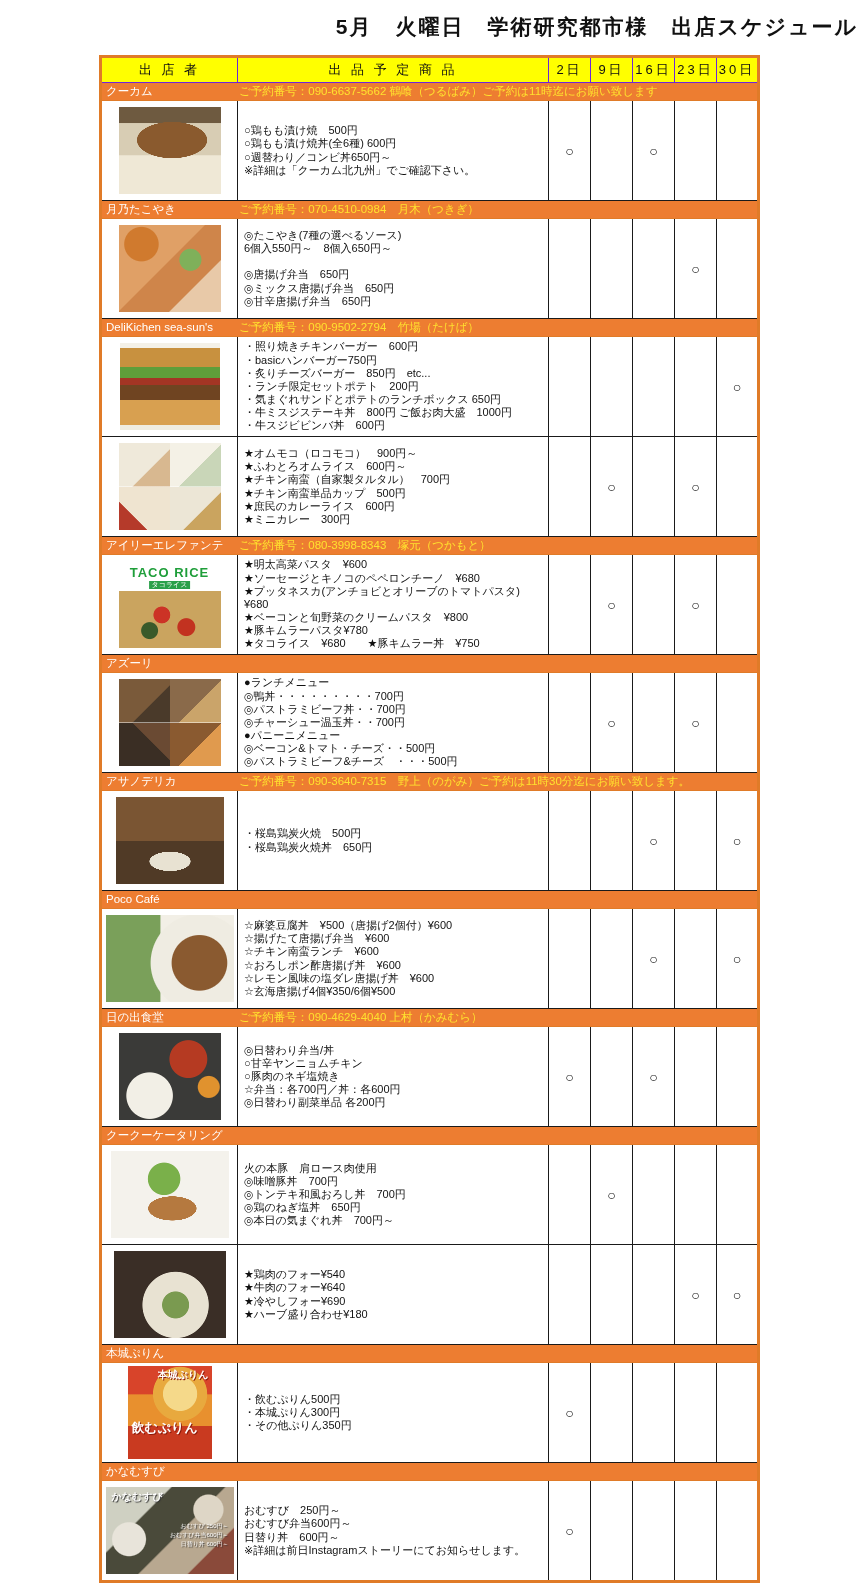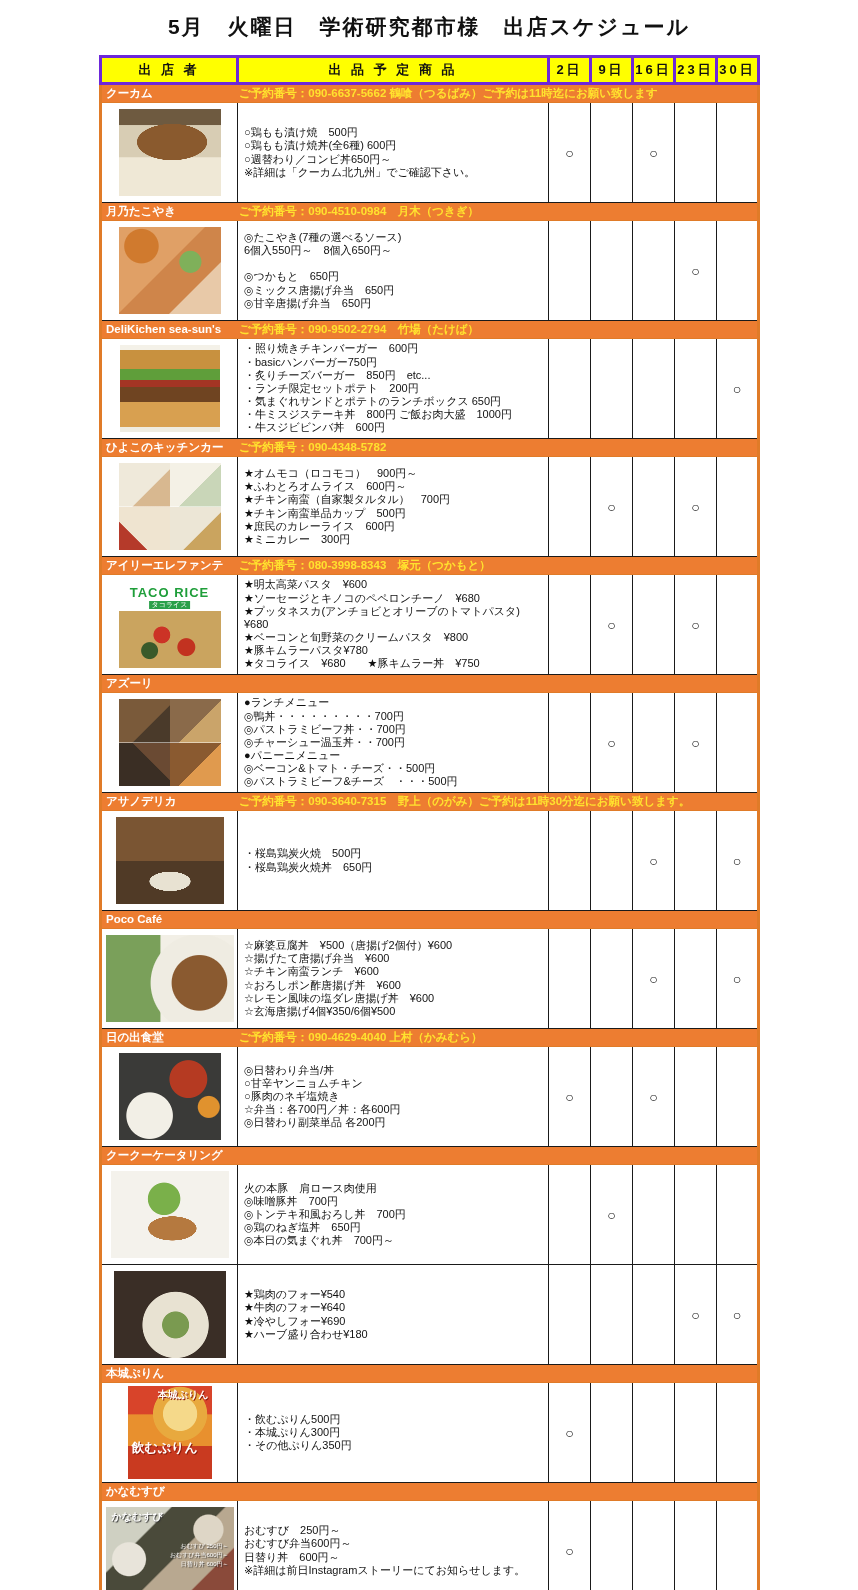--- a/index.html
+++ b/index.html
@@ -2,40 +2,40 @@
 <html><head>
 <meta charset="utf-8">
 <style>
   html,body{margin:0;padding:0;background:#ffffff;}
   body{
     width:858px;height:1590px;overflow:hidden;
     font-family:"Liberation Sans","DejaVu Sans",sans-serif;
     -webkit-font-smoothing:antialiased;
   }
   .title{
-    text-align:center;font-size:21px;font-weight:bold;color:#111;
+    text-align:right;font-size:21px;font-weight:bold;color:#111;
     padding-top:13px;letter-spacing:2px;
   }
   table.schedule{
     border-collapse:collapse;table-layout:fixed;
     width:660px;margin:14px 0 0 99px;
     border:3px solid #e07b28;
   }
   col.c-vendor{width:137px;}
   col.c-menu{width:311px;}
   col.c-date{width:42px;}
   th,td{padding:0;}
   thead th{
-    background:#ffff00;border:3px solid #6d28d9;
-    font-size:13px;font-weight:bold;color:#111;height:24px;
+    background:#ffff00;border:1px solid #6d28d9;
+    font-size:13px;font-weight:normal;color:#111;height:24px;
     letter-spacing:3px;
   }
   tr.bar-row td{
     background:#ed7d31;border:1px solid #e07b28;height:17px;
-    font-size:11.5px;font-weight:bold;overflow:hidden;
+    font-size:11.5px;font-weight:normal;overflow:hidden;
   }
   .bar-inner{display:flex;align-items:center;height:17px;line-height:17px;}
   .bar-name{color:#ffffff;width:133px;flex:none;padding-left:4px;white-space:nowrap;}
   .bar-reservation{color:#ffe22e;white-space:nowrap;}
   tr.content-row td{border:1px solid #1a1a1a;height:95px;vertical-align:middle;background:#fff;}
   td.photo-cell{background:#ffff00;text-align:center;}
   .photo{
     position:relative;margin:0 auto;width:102px;height:87px;
     overflow:hidden;background:#ccc;
   }
@@ -150,33 +150,33 @@
         <td class="date-cell"><span class="circle">○</span></td>
         <td class="date-cell"></td>
         <td class="date-cell"><span class="circle">○</span></td>
         <td class="date-cell"></td>
         <td class="date-cell"></td>
       </tr>
       <tr class="bar-row">
         <td colspan="7">
           <div class="bar-inner">
             <span class="bar-name">月乃たこやき</span>
-            <span class="bar-reservation">ご予約番号：090-4510-0984　月木（つきぎ）</span>
+            <span class="bar-reservation">ご予約番号：070-4510-0984　月木（つきぎ）</span>
           </div>
         </td>
       </tr>
       <tr class="content-row">
         <td class="photo-cell">
           <div class="photo p-tsukino"></div>
         </td>
         <td class="menu-cell">
           <div class="menu-line">◎たこやき(7種の選べるソース)</div>
           <div class="menu-line">6個入550円～　8個入650円～</div>
           <div class="menu-line"></div>
-          <div class="menu-line">◎つかもと　650円</div>
+          <div class="menu-line">◎唐揚げ弁当　650円</div>
           <div class="menu-line">◎ミックス唐揚げ弁当　650円</div>
           <div class="menu-line">◎甘辛唐揚げ弁当　650円</div>
         </td>
         <td class="date-cell"></td>
         <td class="date-cell"></td>
         <td class="date-cell"></td>
         <td class="date-cell"><span class="circle">○</span></td>
         <td class="date-cell"></td>
       </tr>
       <tr class="bar-row">
@@ -199,28 +199,20 @@
           <div class="menu-line">・気まぐれサンドとポテトのランチボックス 650円</div>
           <div class="menu-line">・牛ミスジステーキ丼　800円 ご飯お肉大盛　1000円</div>
           <div class="menu-line">・牛スジビビンバ丼　600円</div>
         </td>
         <td class="date-cell"></td>
         <td class="date-cell"></td>
         <td class="date-cell"></td>
         <td class="date-cell"></td>
         <td class="date-cell"><span class="circle">○</span></td>
       </tr>
-      <tr class="bar-row">
-        <td colspan="7">
-          <div class="bar-inner">
-            <span class="bar-name">ひよこのキッチンカー</span>
-            <span class="bar-reservation">ご予約番号：090-4348-5782</span>
-          </div>
-        </td>
-      </tr>
       <tr class="content-row">
         <td class="photo-cell">
           <div class="photo p-hiyoko"></div>
         </td>
         <td class="menu-cell">
           <div class="menu-line">★オムモコ（ロコモコ）　900円～</div>
           <div class="menu-line">★ふわとろオムライス　600円～</div>
           <div class="menu-line">★チキン南蛮（自家製タルタル）　700円</div>
           <div class="menu-line">★チキン南蛮単品カップ　500円</div>
           <div class="menu-line">★庶民のカレーライス　600円</div>

